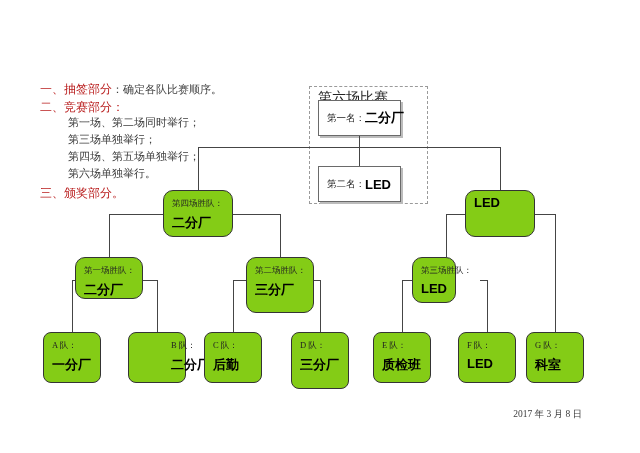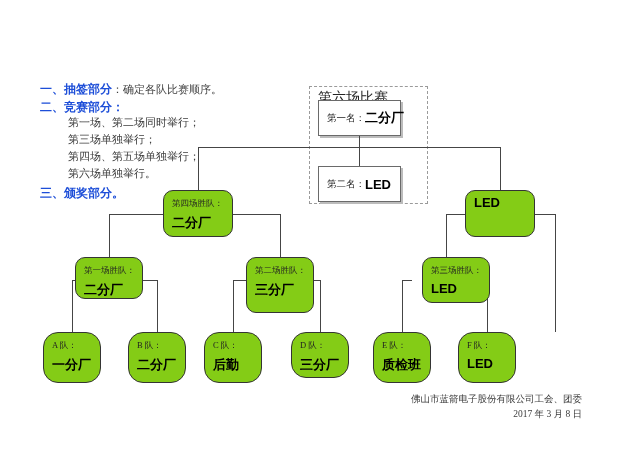--- a/index.html
+++ b/index.html
@@ -3,29 +3,29 @@
 <meta charset="utf-8">
 <style>
   html,body{margin:0;padding:0;background:#888;}
   .slide{position:relative;width:640px;height:453px;background:#ffffff;overflow:hidden;
          font-family:"Liberation Sans",sans-serif;color:#1c1c1c;margin:0 auto;}
   .title{position:absolute;top:20px;left:0;width:640px;text-align:center;margin:0;
          font-size:27px;font-weight:bold;letter-spacing:1px;color:#111;}
   
   .notes{position:absolute;left:40px;top:79px;width:280px;}
   .note-line{position:absolute;left:0;white-space:nowrap;}
-  .nb{font-size:12px;font-weight:bold;color:#1d4ed8;}
+  .nb{font-size:12px;font-weight:normal;color:#b91c1c;}
   .nk{font-size:11px;font-family:"Liberation Serif",serif;color:#3e3e3e;}
   .sub{left:28px;}
   
   .rbox{position:absolute;background:#84cc16;border:1.4px solid #343434;border-radius:10px;box-sizing:border-box;}
   .rbox .lbl{display:block;font-size:8.5px;color:#222;padding:7px 0 0 8px;white-space:nowrap;
              font-family:"Liberation Serif",serif;}
   .rbox .nm{display:block;font-size:13px;font-weight:bold;color:#000;padding:4px 0 0 8px;white-space:nowrap;}
-  .team{border-radius:15px;}
+  .team{border-radius:8px;}
   .final-wrap{position:absolute;border:1px dashed #9a9a9a;background:transparent;box-sizing:border-box;}
   .final-cap{position:absolute;font-size:14px;color:#222;white-space:nowrap;
              font-family:"Liberation Serif",serif;}
   .fbox{position:absolute;background:#fff;border:1px solid #6a6a6a;box-shadow:2px 2px 0 #bcbcbc;
         box-sizing:border-box;display:flex;align-items:center;padding-left:8px;}
   .fbox .lbl{font-size:9.5px;color:#222;font-family:"Liberation Serif",serif;white-space:nowrap;}
   .fbox .nm{font-size:13px;font-weight:bold;color:#000;white-space:nowrap;}
   
   .ln{position:absolute;background:#454545;}
   .h{height:1px;} .v{width:1px;}
@@ -102,46 +102,49 @@
   </div>
 
   <div class="rbox" style="left:75px;top:257px;width:68px;height:42px;">
     <span class="lbl">第一场胜队：</span>
     <span class="nm">二分厂</span>
   </div>
   <div class="rbox" style="left:246px;top:257px;width:68px;height:56px;">
     <span class="lbl">第二场胜队：</span>
     <span class="nm">三分厂</span>
   </div>
-  <div class="rbox" style="left:422px;top:257px;width:68px;height:46px;">
+  <div class="rbox" style="left:412px;top:257px;width:44px;height:46px;">
     <span class="lbl">第三场胜队：</span>
     <span class="nm">LED</span>
   </div>
 
   <div class="rbox team" style="left:43px;top:332px;width:58px;height:51px;">
     <span class="lbl">A 队：</span>
     <span class="nm">一分厂</span>
   </div>
-  <div class="rbox team" style="left:128px;top:332px;width:58px;height:51px;">
+  <div class="rbox team" style="left:128px;top:332px;width:58px;height:51px;padding-left:34px;">
     <span class="lbl">B 队：</span>
     <span class="nm">二分厂</span>
   </div>
   <div class="rbox team" style="left:204px;top:332px;width:58px;height:51px;">
     <span class="lbl">C 队：</span>
     <span class="nm">后勤</span>
   </div>
-  <div class="rbox team" style="left:291px;top:332px;width:58px;height:46px;">
+  <div class="rbox team" style="left:291px;top:332px;width:58px;height:57px;">
     <span class="lbl">D 队：</span>
     <span class="nm">三分厂</span>
   </div>
   <div class="rbox team" style="left:373px;top:332px;width:58px;height:51px;">
     <span class="lbl">E 队：</span>
     <span class="nm">质检班</span>
   </div>
   <div class="rbox team" style="left:458px;top:332px;width:58px;height:51px;">
     <span class="lbl">F 队：</span>
     <span class="nm">LED</span>
   </div>
+  <div class="rbox team" style="left:526px;top:332px;width:58px;height:51px;">
+    <span class="lbl">G 队：</span>
+    <span class="nm">科室</span>
+  </div>
 
-  <div class="footer" style="top:393px;">佛山市蓝箭电子股份有限公司工会、团委</div>
   <div class="footer" style="top:408px;">2017 年 3 月 8 日</div>
 
 </div>
 
 </body></html>

